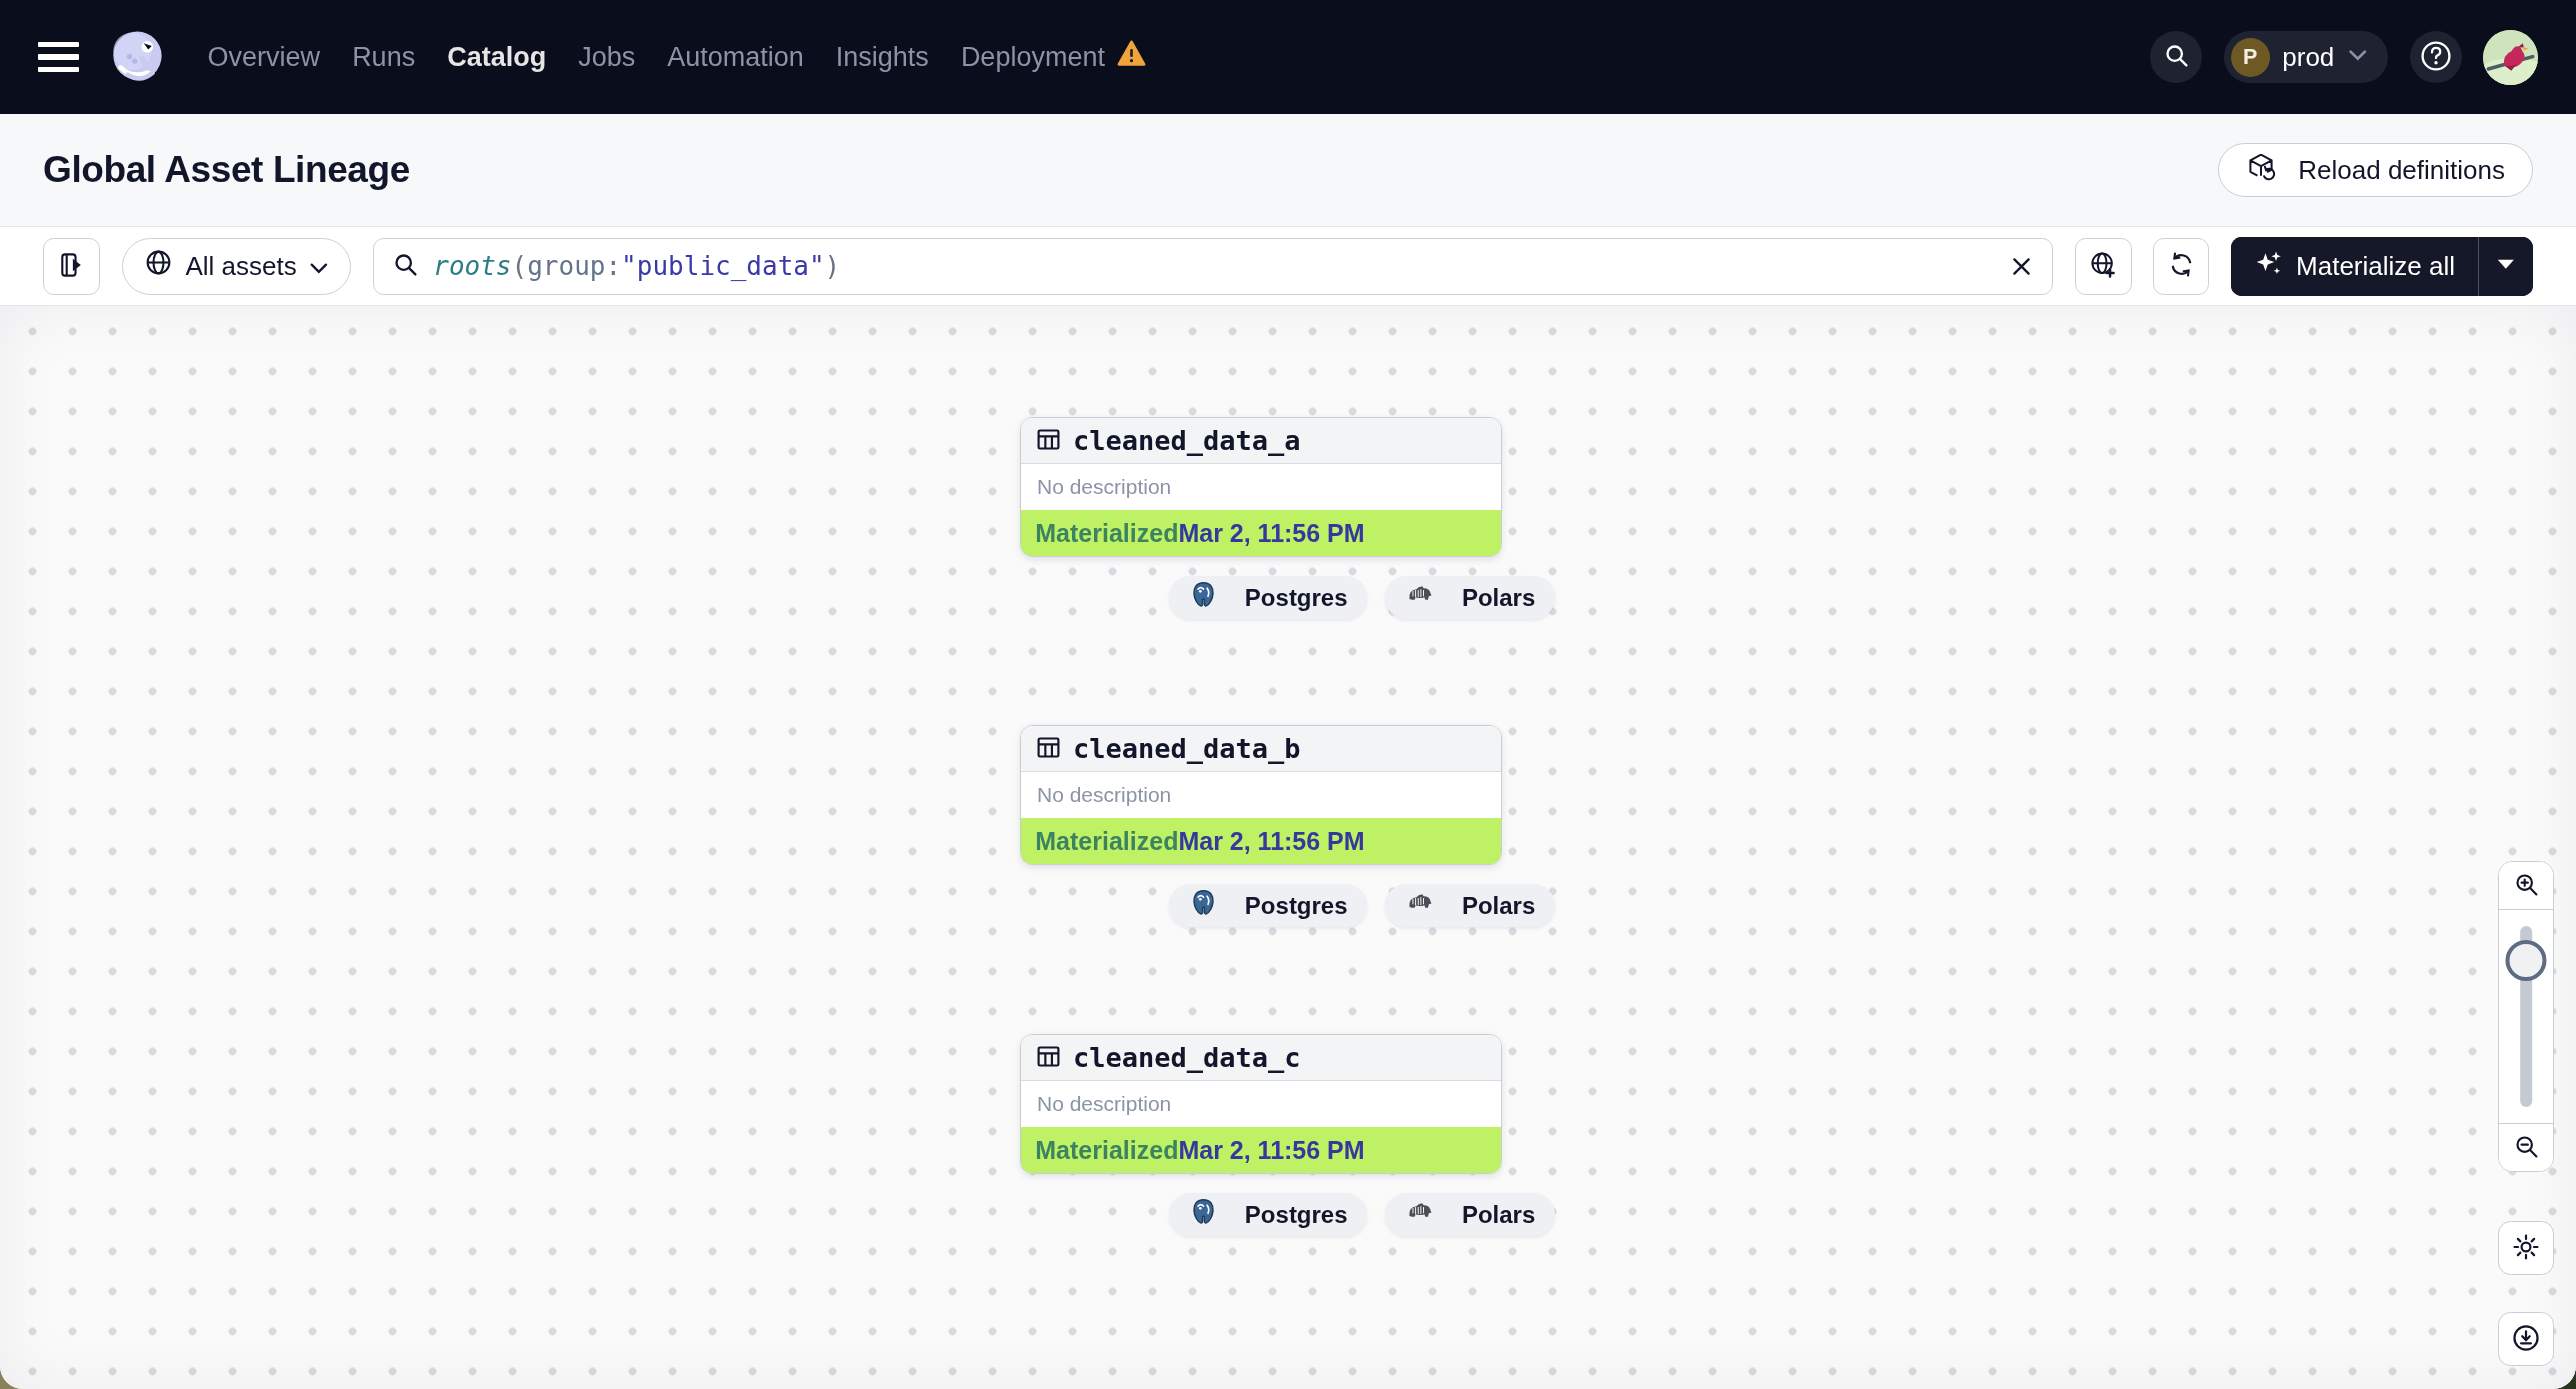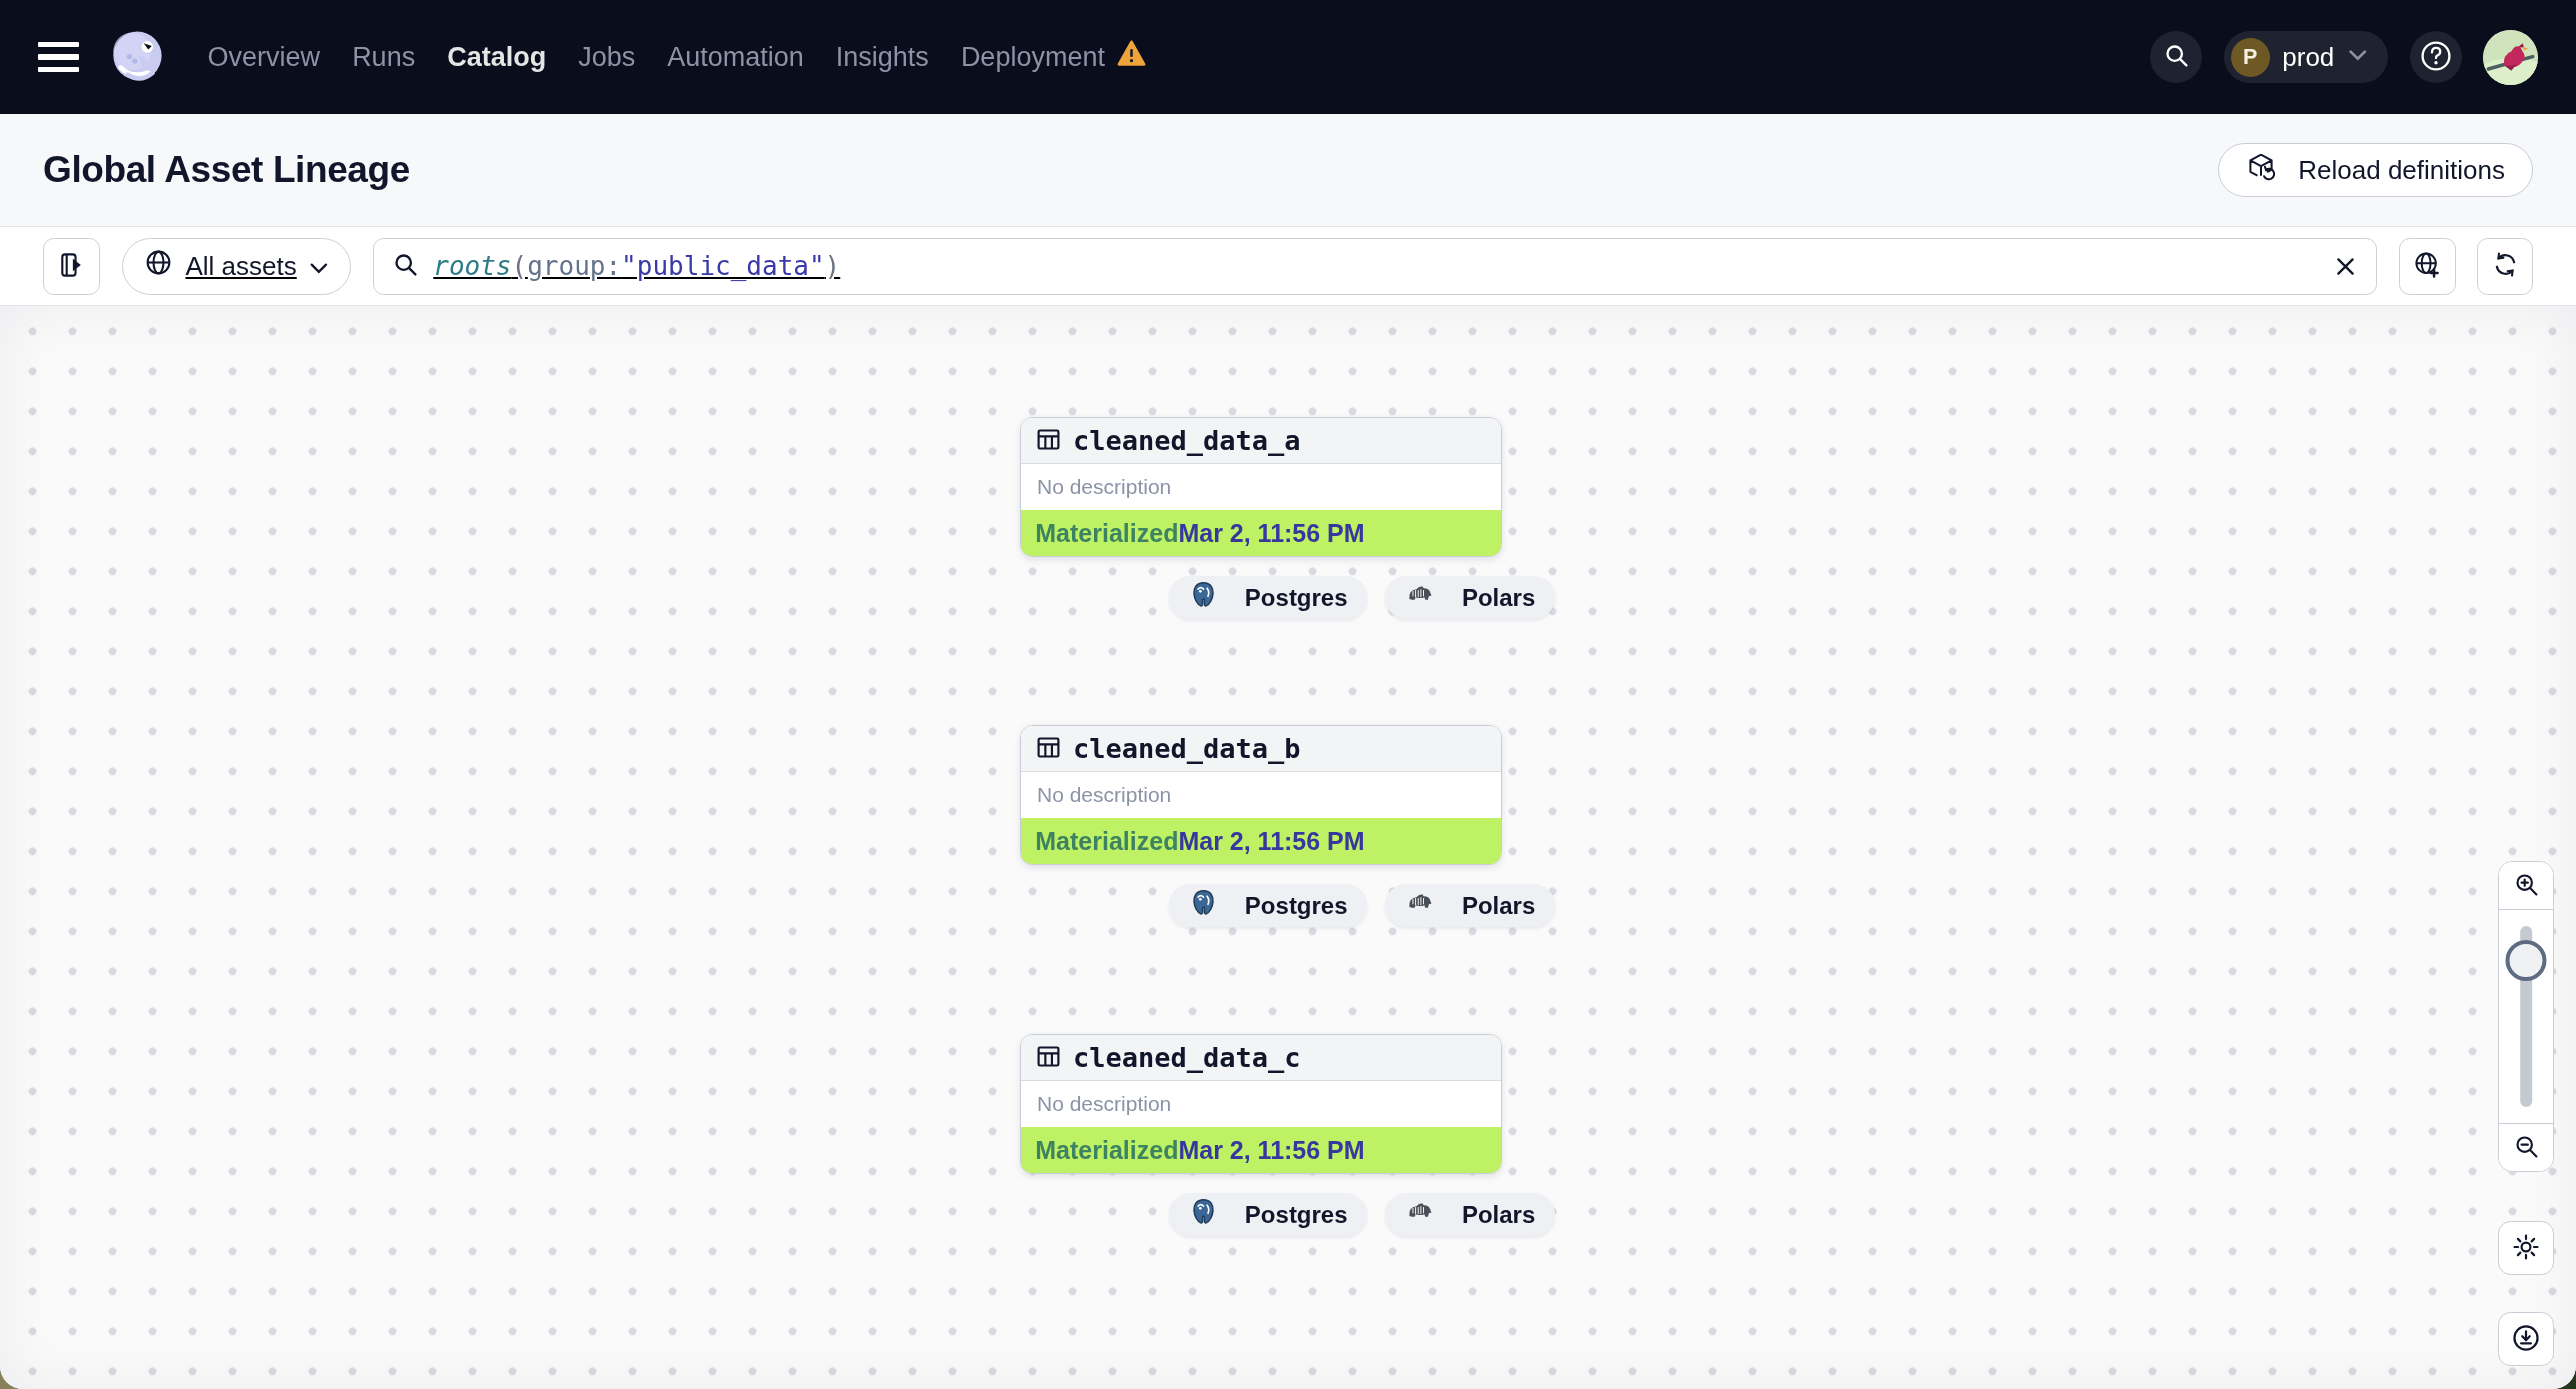--- a/index.html
+++ b/index.html
@@ -59,21 +59,21 @@
     margin-left:auto; height:54px; border-radius:27px;
     background:#FFFFFF; border:1.8px solid #C9CDD5; cursor:pointer;
     display:flex; align-items:center; gap:22px; padding:0 27px;
     font-size:26px; color:#12162A; font-family:inherit;
   }
 
   
   .toolbar {
     height:79px; flex:0 0 79px; background:#FFFFFF;
     border-bottom:1.8px solid #E3E5E9;
-    display:flex; align-items:center; gap:21.5px; padding:0 43px;text-decoration:underline;
+    display:flex; align-items:center; gap:21.5px; padding:0 43px;
   }
   .tool-btn {
     height:57px; min-width:55px; border-radius:10.7px;
     background:#FFFFFF; border:1.8px solid #CCD0D8; cursor:pointer;
     display:flex; align-items:center; justify-content:center; padding:0 12.5px;
   }
   .assets-dropdown {
     height:57px; border-radius:29px; background:#FFFFFF; border:1.8px solid #CCD0D8; cursor:pointer;
     display:flex; align-items:center; gap:12.5px; padding:0 21.5px;
     font-size:26px; color:#12162A; font-family:inherit;
@@ -348,20 +348,39 @@
       <span>
         <svg width="29" height="29" viewBox="0 0 32 32" fill="none" stroke="#12162A" stroke-width="2.5" stroke-linecap="round">
           <path d="M25.5 13.5 A 10 10 0 0 0 8.5 8.8"></path>
           <path d="M6.5 18.5 A 10 10 0 0 0 23.5 23.2"></path>
           <path d="M8.8 3.8 L8.2 9.3 L13.6 8.6" stroke-width="2.3"></path>
           <path d="M23.2 28.2 L23.8 22.7 L18.4 23.4" stroke-width="2.3"></path>
         </svg>
       </span>
     </button>
 
+    <div class="materialize">
+      <button class="materialize-main">
+        <span>
+          <svg width="30" height="30" viewBox="0 0 34 34" fill="#FFFFFF">
+            <path d="M13 6 L15.6 13.4 L23 16 L15.6 18.6 L13 26 L10.4 18.6 L3 16 L10.4 13.4 Z"></path>
+            <path d="M25 4 L26.4 8 L30.4 9.4 L26.4 10.8 L25 14.8 L23.6 10.8 L19.6 9.4 L23.6 8 Z"></path>
+            <path d="M26 22 L27 24.8 L29.8 25.8 L27 26.8 L26 29.6 L25 26.8 L22.2 25.8 L25 24.8 Z"></path>
+          </svg>
+        </span>
+        <span>Materialize all</span>
+      </button>
+      <button class="materialize-arrow">
+        <span>
+          <svg width="19.7" height="12.5" viewBox="0 0 22 14">
+              <path d="M2 2 L11 12 L20 2 Z" fill="#FFFFFF"></path>
+            </svg>
+        </span>
+      </button>
+    </div>
   </section>
 
   <section class="graph">
 
     <div class="asset-node node-a">
       <div class="node-header">
         <span>
           <svg width="27" height="27" viewBox="0 0 30 30" fill="none" stroke="#12162A" stroke-width="2.4">
             <rect x="4" y="5" width="22" height="20" rx="1.5"></rect>
             <path d="M4 11.5 H26 M11.5 11.5 V25 M18.8 11.5 V25"></path>

